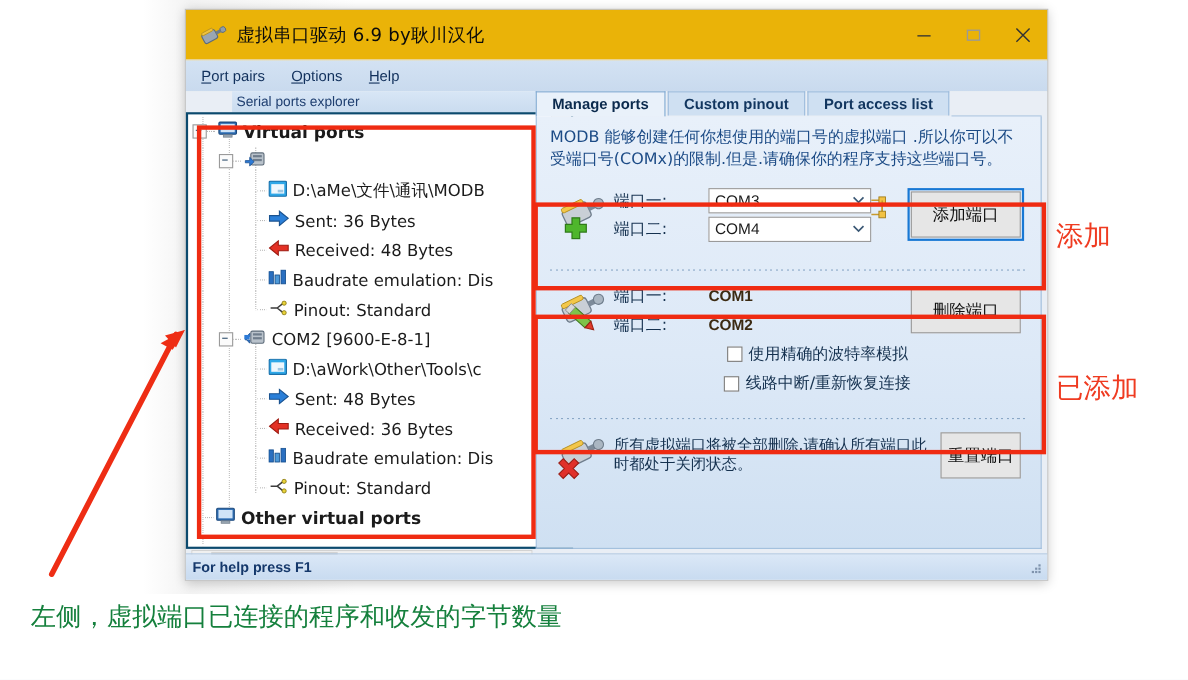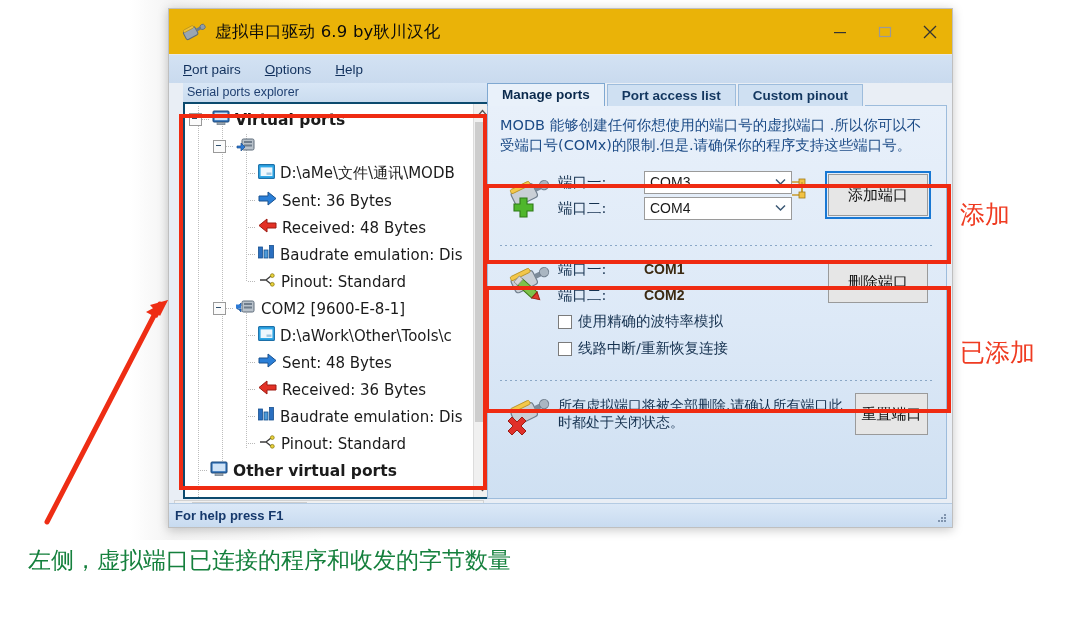--- a/index.html
+++ b/index.html
@@ -47,21 +47,21 @@
     font-family:"Liberation Sans",sans-serif;
   }
   .menu-item u{text-decoration:underline;}
   
   #win-body{
     position:absolute;left:0;top:74px;right:0;bottom:0;
     background:#e9eef5;
   }
   
   #explorer{
-    position:absolute;left:14px;top:0px;width:310px;bottom:28px;
+    position:absolute;left:0;top:0px;width:310px;bottom:28px;padding-left:42px;
   }
   #explorer-header{
     height:19px;background:#cfe0f2;color:#1f3f70;font-size:12.5px;
     padding-left:4px;line-height:19px;box-sizing:border-box;
     background:linear-gradient(180deg,#d8e6f6 0%,#cadcef 100%);
   }
   #tree-wrap{
     position:absolute;left:0;top:19px;right:0;bottom:0;
     background:#ffffff;border:2px solid #0c4a6e;box-sizing:border-box;
     display:flex;
@@ -110,21 +110,21 @@
   #explorer-hsb{
     position:absolute;left:5px;width:310px;bottom:8px;height:19px;
     background:#f0f0f0;border:1px solid #d2d2d2;box-sizing:border-box;display:flex;
   }
   #explorer-hsb .sb-arrow{height:17px;}
   #explorer-hsb .thumb{width:115px;background:#cdcdcd;margin:1px 0;}
   
   #right{
     position:absolute;left:318px;top:0;right:5px;bottom:28px;
   }
-  #tabstrip{height:23px;position:relative;display:flex;align-items:flex-end;}
+  #tabstrip{height:23px;position:relative;display:flex;align-items:flex-start;}
   .tab{
     height:22px;line-height:21px;font-size:13.5px;font-weight:bold;
     padding:0 14px;color:#12365f;background:#cfe0f2;
     border:1px solid #9dbcdc;border-bottom:none;margin-right:2px;
     box-sizing:border-box;position:relative;
     font-family:"Liberation Sans",sans-serif;
   }
   .tab.active{
     background:#e9f1fa;color:#0b2a4d;height:23px;line-height:22px;
     border-color:#7fa8d1;
@@ -165,21 +165,21 @@
     font-family:"Liberation Sans",sans-serif;
   }
   .combo .carrow{width:22px;display:flex;align-items:center;justify-content:center;}
   .bracket{width:16px;position:relative;flex:0 0 auto;align-self:stretch;}
   .btn{
     width:100px;height:42px;background:#e6e6e6;border:1px solid #9a9a9a;
     font-size:15px;color:#111;display:flex;align-items:center;justify-content:center;
     box-sizing:border-box;font-family:"DejaVu Sans","Liberation Sans",sans-serif;
   }
   .btn.focus{outline:2px solid #1878d4;outline-offset:1px;}
-  .chkrow{display:flex;align-items:center;height:27px;margin-left:52px;}
+  .chkrow{display:flex;align-items:center;height:27px;margin-left:52px;justify-content:center;}
   .chk{
     width:14px;height:14px;background:#fff;border:1px solid #7b7b7b;
     flex:0 0 auto;margin-right:6px;box-sizing:border-box;
   }
   .chklabel{
     font-size:14.5px;color:#15314f;
     font-family:"DejaVu Sans","Liberation Sans",sans-serif;
   }
   .dotsep{
     height:1px;margin:4px 2px;
@@ -440,22 +440,22 @@
       <div class="sb-arrow" style="margin-left:auto;">
         <svg width="7" height="9" viewBox="0 0 7 9">
             <path d="M1.5 1 L5.5 4.5 L1.5 8" stroke="#555" stroke-width="1.2" fill="none"></path>
           </svg>
       </div>
     </div>
 
     <div id="right">
       <div id="tabstrip">
         <div class="tab active">Manage ports</div>
+        <div class="tab">Custom pinout</div>
         <div class="tab">Port access list</div>
-        <div class="tab">Custom pinout</div>
         <div class="strip-fill"></div>
       </div>
 
       <div id="tabpage">
 
         <div id="intro">MODB 能够创建任何你想使用的端口号的虚拟端口 .所以你可以不受端口号(COMx)的限制.但是.请确保你的程序支持这些端口号。</div>
 
         <div class="section" id="sec-add" style="height:66px;">
           <div class="srow">
             <span class="sec-icon">

